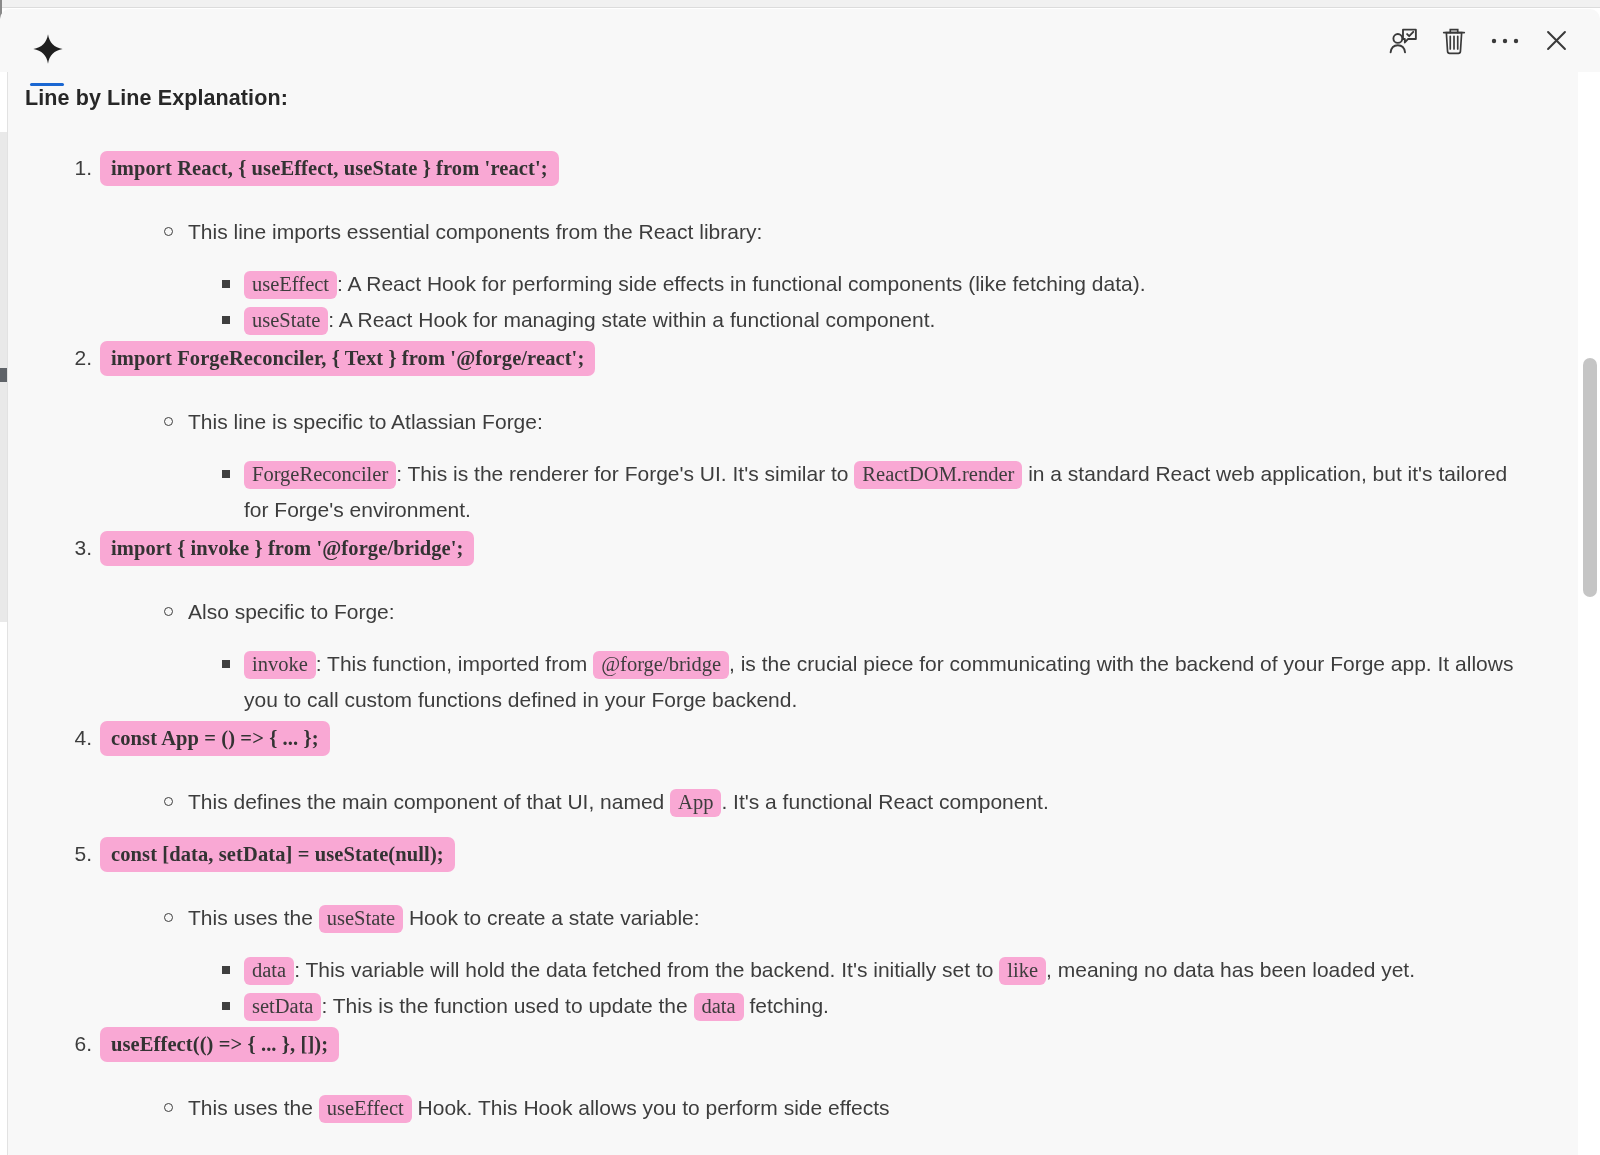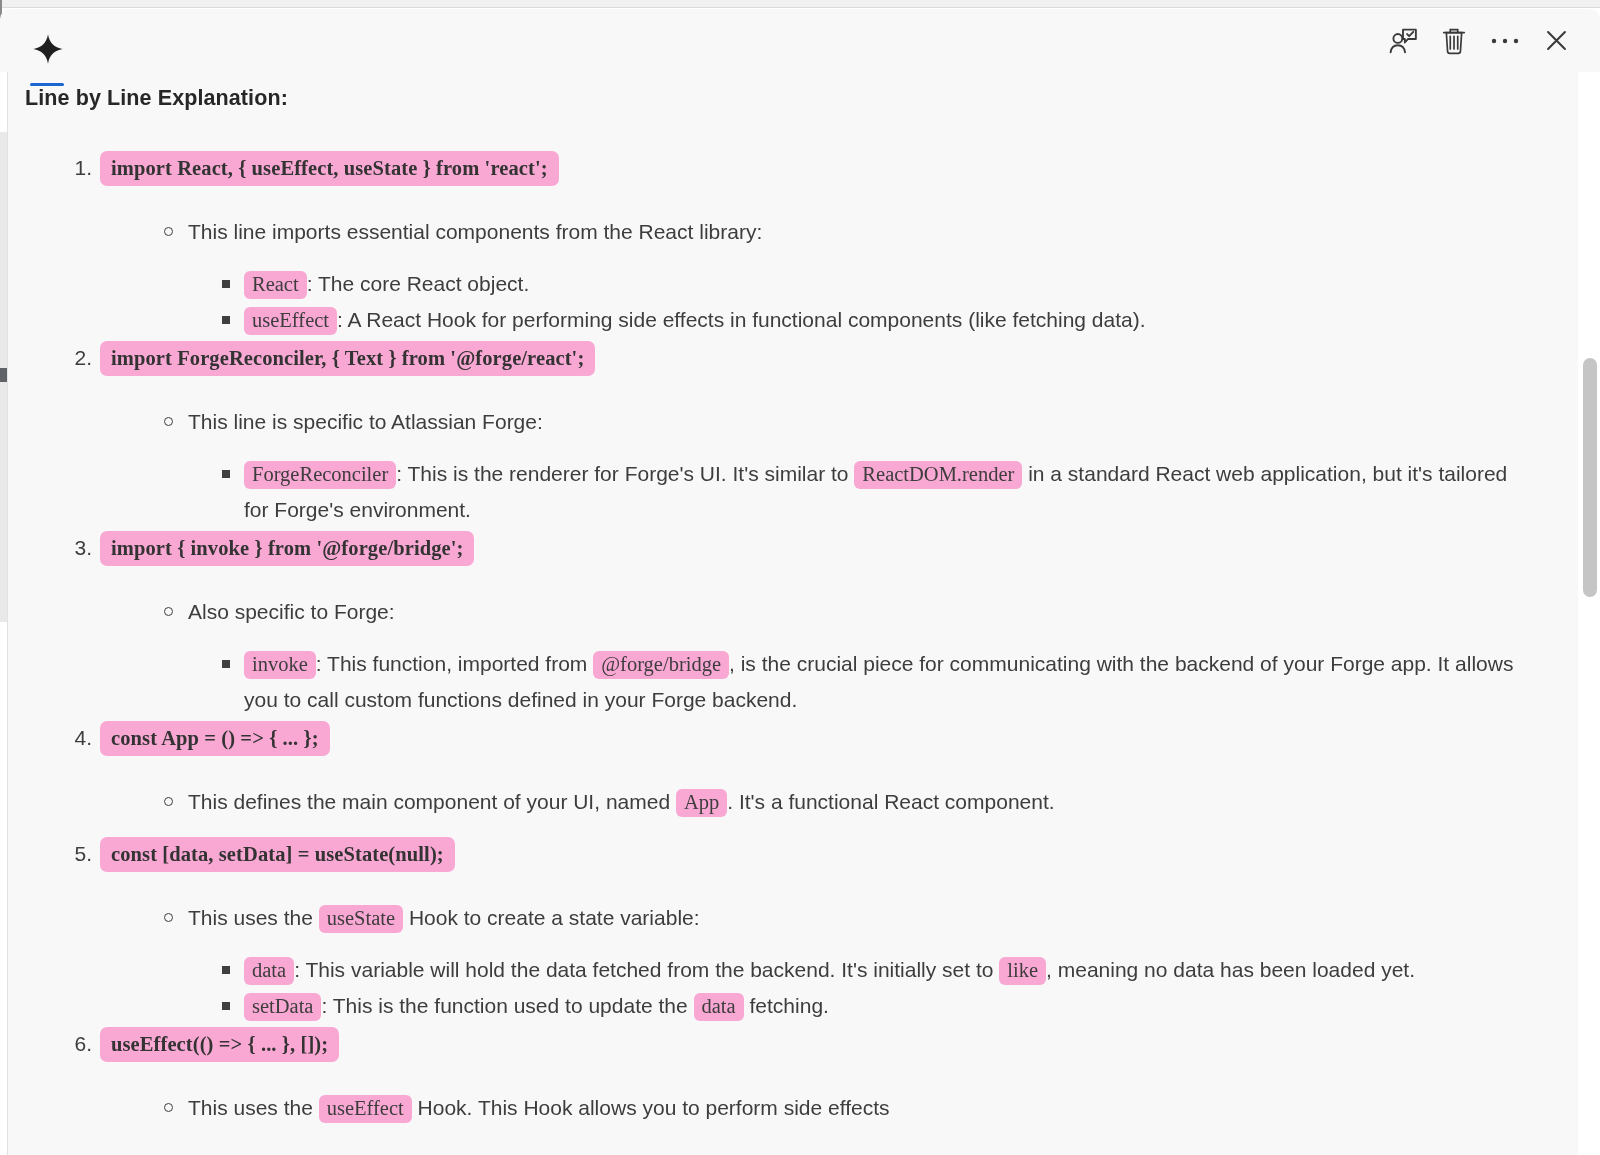--- a/index.html
+++ b/index.html
@@ -100,41 +100,41 @@
     </button>
   </div>
 
   <h2 class="title">Line by Line Explanation:</h2>
 
   <ol class="content" id="list">
       <li class="item">
         <div class="code-line"><span class="num">1.</span><code class="chip chip-code">import React, { useEffect, useState } from 'react';</code></div>
         <div class="intro"><span class="bullet-circle"></span><span>This line imports essential components from the React library:</span></div>
         <ul class="sub">
-          <li><span class="bullet-square"></span><code class="chip chip-inline">React</code><span>: The core React object.</span></li>
           <li><span class="bullet-square"></span><code class="chip chip-inline">useEffect</code><span>: A React Hook for performing side effects in functional components (like fetching data).</span></li>
+          <li><span class="bullet-square"></span><code class="chip chip-inline">useState</code><span>: A React Hook for managing state within a functional component.</span></li>
         </ul>
       </li>
       <li class="item">
         <div class="code-line"><span class="num">2.</span><code class="chip chip-code">import ForgeReconciler, { Text } from '@forge/react';</code></div>
         <div class="intro"><span class="bullet-circle"></span><span>This line is specific to Atlassian Forge:</span></div>
         <ul class="sub">
           <li><span class="bullet-square"></span><code class="chip chip-inline">ForgeReconciler</code><span>: This is the renderer for Forge's UI. It's similar to </span><code class="chip chip-inline">ReactDOM.render</code><span> in a standard React web application, but it's tailored for Forge's environment.</span></li>
         </ul>
       </li>
       <li class="item">
         <div class="code-line"><span class="num">3.</span><code class="chip chip-code">import { invoke } from '@forge/bridge';</code></div>
         <div class="intro"><span class="bullet-circle"></span><span>Also specific to Forge:</span></div>
         <ul class="sub">
           <li><span class="bullet-square"></span><code class="chip chip-inline">invoke</code><span>: This function, imported from </span><code class="chip chip-inline">@forge/bridge</code><span>, is the crucial piece for communicating with the backend of your Forge app. It allows you to call custom functions defined in your Forge backend.</span></li>
         </ul>
       </li>
       <li class="item">
         <div class="code-line"><span class="num">4.</span><code class="chip chip-code">const App = () =&gt; { ... };</code></div>
-        <div class="intro"><span class="bullet-circle"></span><span>This defines the main component of your UI, named </span><code class="chip chip-inline">App</code><span>. It's a functional React component.</span></div>
+        <div class="intro"><span class="bullet-circle"></span><span>This defines the main component of that UI, named </span><code class="chip chip-inline">App</code><span>. It's a functional React component.</span></div>
       </li>
       <li class="item">
         <div class="code-line"><span class="num">5.</span><code class="chip chip-code">const [data, setData] = useState(null);</code></div>
         <div class="intro"><span class="bullet-circle"></span><span>This uses the </span><code class="chip chip-inline">useState</code><span> Hook to create a state variable:</span></div>
         <ul class="sub">
           <li><span class="bullet-square"></span><code class="chip chip-inline">data</code><span>: This variable will hold the data fetched from the backend. It's initially set to </span><code class="chip chip-inline">like</code><span>, meaning no data has been loaded yet.</span></li>
           <li><span class="bullet-square"></span><code class="chip chip-inline">setData</code><span>: This is the function used to update the </span><code class="chip chip-inline">data</code><span> fetching.</span></li>
         </ul>
       </li>
       <li class="item">

